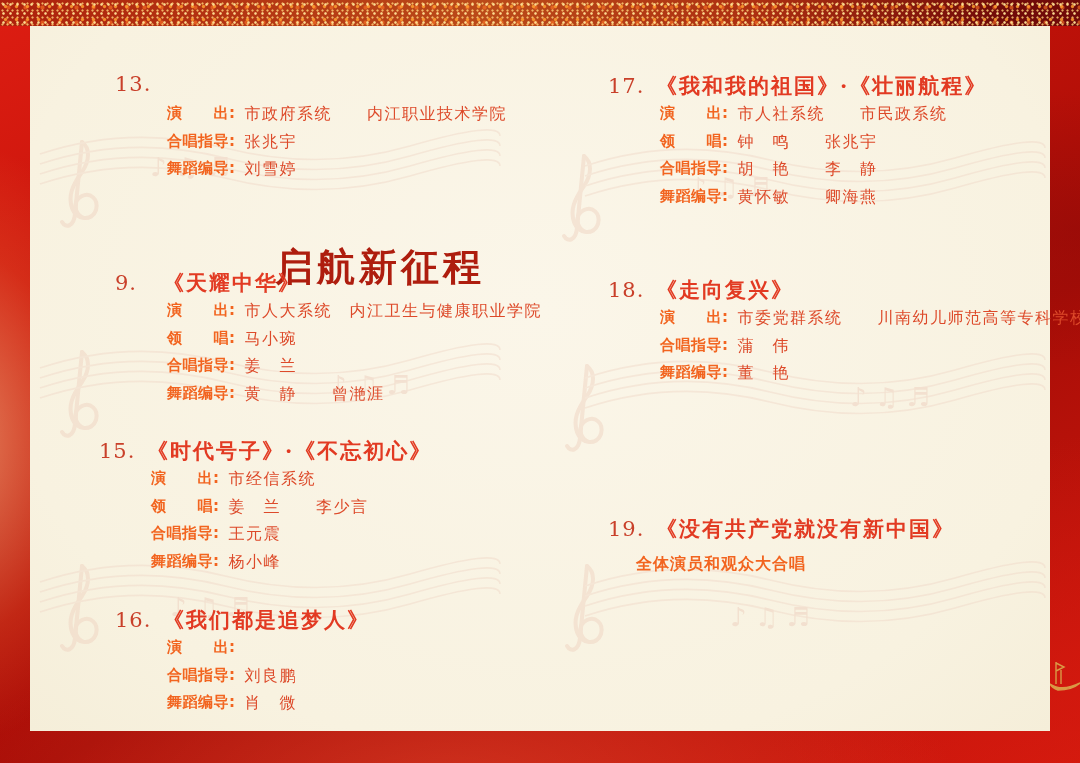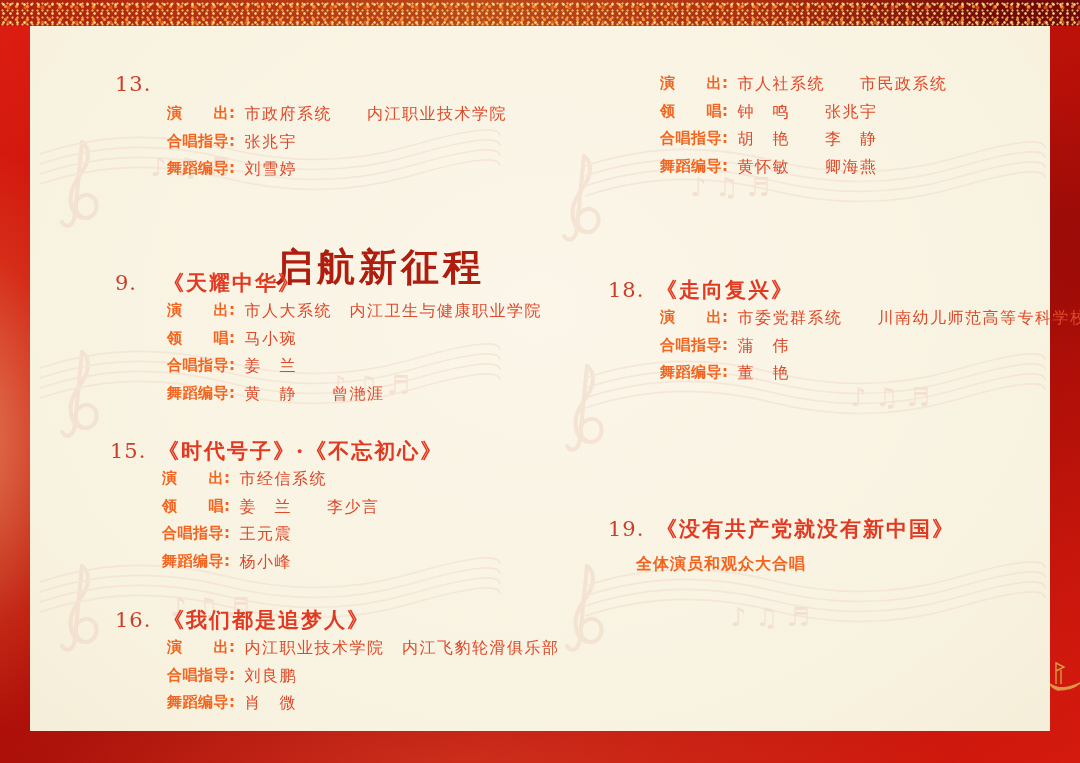--- a/index.html
+++ b/index.html
@@ -154,21 +154,21 @@
           <span class="flabel">合唱指导:</span>
           <span class="fvalue">姜　兰</span>
         </div>
       <div class="field">
           <span class="flabel">舞蹈编导:</span>
           <span class="fvalue">黄　静　　曾滟涯</span>
         </div>
     </div>
   </div>
 
-  <div class="program" style="left:80px;top:411px;">
+  <div class="program" style="left:69px;top:411px;">
     <div class="title-row">
       <span class="num">15.</span>
       <span class="ptitle">《时代号子》·《不忘初心》</span>
     </div>
     <div class="fields">
       <div class="field">
           <span class="flabel">演　　出:</span>
           <span class="fvalue">市经信系统</span>
         </div>
       <div class="field">
@@ -187,34 +187,37 @@
   </div>
 
   <div class="program" style="left:85px;top:580px;">
     <div class="title-row">
       <span class="num">16.</span>
       <span class="ptitle">《我们都是追梦人》</span>
     </div>
     <div class="fields">
       <div class="field">
           <span class="flabel">演　　出:</span>
-          <span class="fvalue">内江职业技术学院　内江飞豹轮滑俱乐部</span>
         </div>
       <div class="field">
           <span class="flabel">合唱指导:</span>
           <span class="fvalue">刘良鹏</span>
         </div>
       <div class="field">
           <span class="flabel">舞蹈编导:</span>
           <span class="fvalue">肖　微</span>
         </div>
     </div>
   </div>
 
   <div class="program" style="left:578px;top:46px;">
+    <div class="title-row">
+      <span class="num">17.</span>
+      <span class="ptitle">《我和我的祖国》·《壮丽航程》</span>
+    </div>
     <div class="fields">
       <div class="field">
           <span class="flabel">演　　出:</span>
           <span class="fvalue">市人社系统　　市民政系统</span>
         </div>
       <div class="field">
           <span class="flabel">领　　唱:</span>
           <span class="fvalue">钟　鸣　　张兆宇</span>
         </div>
       <div class="field">

